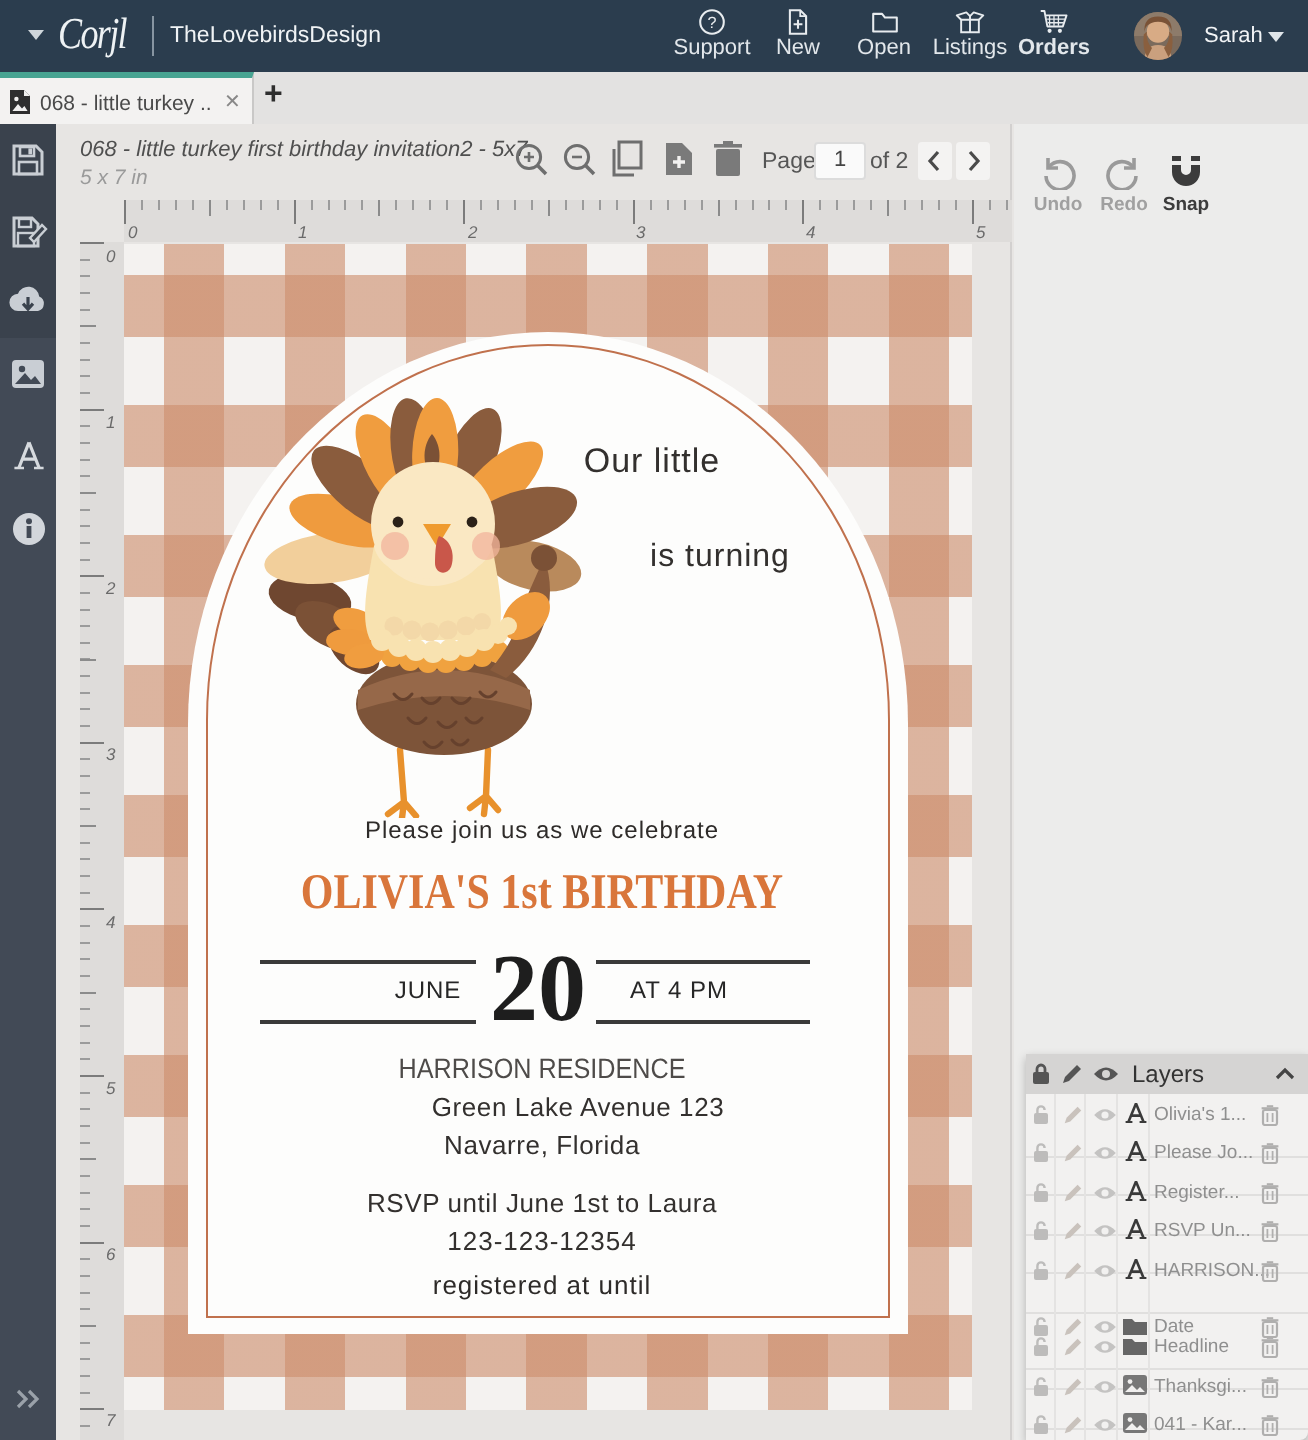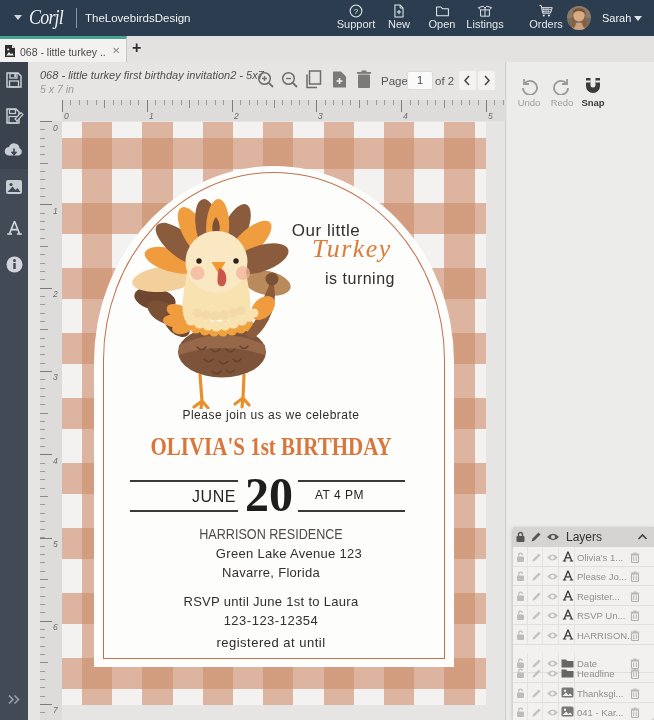--- a/index.html
+++ b/index.html
@@ -65,43 +65,43 @@
   #arch-line { position:absolute; left:9px; top:6px; width:342px; height:487px; border:1.5px solid #c0714d; border-radius:171px 171px 0 0 / 188px 188px 0 0; }
 
   .inv { position:absolute; text-align:center; white-space:nowrap; }
   #t-ourlittle { left:194px; top:82px; width:140px; font-size:17px; letter-spacing:0.5px; color:#33302e;margin-top:17px; }
   #t-turkey { left:220px; top:112px; width:140px; font-family:"Liberation Serif", serif; font-style:italic; font-size:26px; letter-spacing:1.5px; color:#dd7c39; }
   #t-isturning { left:228px; top:148px; width:140px; font-size:16px; letter-spacing:0.5px; color:#33302e; }
   #t-ne { left:205px; top:152px; font-family:"Liberation Serif", serif; font-size:118px; color:#dd7d3a; line-height:1; z-index:1; }
   #t-please { left:42px; top:286px; width:334px; font-size:12px; letter-spacing:0.5px; color:#2e2b29; }
   #t-olivia { left:42px; top:311px; width:334px; font-family:"Liberation Serif", serif; font-size:25px; font-weight:bold; color:#d9763b; transform:scaleX(0.84); transform-origin:50% 0; }
   .dline { position:absolute; height:1.5px; background:#3a3a3a; }
-  #t-june { left:98px; top:366px; width:108px; font-size:16px; letter-spacing:0.5px; color:#262626; }
+  #t-june { left:98px; top:366px; width:108px; font-size:12px; letter-spacing:0.5px; color:#262626; }
   #t-20 { left:177px; top:349px; width:60px; font-family:"Liberation Serif", serif; font-weight:bold; font-size:48px; color:#1e1e1e; line-height:1; }
   #t-at4 { left:224px; top:366px; width:107px; font-size:12px; letter-spacing:0.5px; color:#262626; }
   #t-harrison { left:42px; top:404px; width:334px; font-size:14px; letter-spacing:0; color:#4e4b49; transform:scaleX(0.9); transform-origin:50% 0; }
   #t-green { left:60px; top:424px; width:334px; font-size:13px; letter-spacing:0.3px; color:#33302e; }
   #t-navarre { left:42px; top:443px; width:334px; font-size:13px; letter-spacing:0.3px; color:#33302e; }
   #t-rsvp { left:42px; top:472px; width:334px; font-size:13px; letter-spacing:0.3px; color:#33302e; }
   #t-phone { left:42px; top:491px; width:334px; font-size:13px; letter-spacing:0.5px; color:#33302e; }
   #t-registered { left:42px; top:513px; width:334px; font-size:13px; letter-spacing:0.5px; color:#2e2b29; }
 
   
   #rpanel { position:absolute; left:507px; top:62px; width:147px; height:658px; background:#ececeb; }
   .rtool { position:absolute; top:13px; width:38px; text-align:center; }
   .rtool svg { display:block; margin:0 auto; }
-  .rtool .lbl { font-size:9.5px; color:#a0a0a0; margin-top:2px; }
+  .rtool .lbl { font-size:9.5px; color:#a0a0a0; margin-top:2px;font-weight:bold; }
   #snap .lbl { color:#3c3c3c; font-weight:bold; }
 
   
   #layers { position:absolute; left:6px; top:465px; width:141px; height:193px; background:#f2f1f0; box-shadow:0 2px 5px rgba(0,0,0,0.25); border-radius:0 0 4px 0; }
   #layers-hdr { position:absolute; left:0; top:0; width:141px; height:20px; background:#d5d4d3; }
   #layers-hdr .ttl { position:absolute; left:53px; top:3px; font-size:12px; color:#333; }
   #layers-hdr svg { position:absolute; }
-  .lrow { position:absolute; left:0; width:141px; height:20px;padding-left:12px; }
+  .lrow { position:absolute; left:0; width:141px; height:32px;padding-left:12px; }
   .lrow .nm { position:absolute; left:64px; top:5px; font-size:9.5px; color:#8f8f8f; white-space:nowrap; }
   .lrow .bb { position:absolute; left:0; bottom:0; width:141px; height:1px; background:#e0dfde; }
   .cellb { position:absolute; top:0; width:1px; height:100%; background:#e4e3e2; }
   .lic { position:absolute; }
 </style>
 </head>
 <body>
 
 <div id="header">
   <div id="hdr-caret"></div>
@@ -131,21 +131,21 @@
     <div class="lbl">Open</div>
   </div>
   <div class="hicon" style="left:455px;">
     <svg width="16" height="14" viewBox="0 0 21 19">
         <path d="M4.5 8 H16.5 V16.5 H4.5 Z" fill="none" stroke="#e8ecef" stroke-width="1.3"></path>
         <path d="M4.5 8 L1.5 5 L8 3 L10.5 5.5 L13 3 L19.5 5 L16.5 8" fill="none" stroke="#e8ecef" stroke-width="1.3" stroke-linejoin="round"></path>
         <path d="M10.5 5.5 V16.5" stroke="#e8ecef" stroke-width="1.3"></path>
       </svg>
     <div class="lbl">Listings</div>
   </div>
-  <div class="hicon" style="left:516px;">
+  <div class="hicon" style="left:497px;font-weight:bold;">
     <svg width="16" height="14" viewBox="0 0 21 19">
         <path d="M1.5 2 H4 L6 12.5 H16.5 L19 5 H5" fill="none" stroke="#e8ecef" stroke-width="1.3" stroke-linejoin="round"></path>
         <path d="M7.5 5 V12 M10.5 5 V12 M13.5 5 V12 M5.8 7.5 H17.8 M6.3 10 H16.8" stroke="#e8ecef" stroke-width="0.9"></path>
         <circle cx="7.5" cy="15.5" r="1.4" fill="#e8ecef"></circle>
         <circle cx="14.5" cy="15.5" r="1.4" fill="#e8ecef"></circle>
       </svg>
     <div class="lbl">Orders</div>
   </div>
 
   <div id="avatar">
@@ -374,21 +374,20 @@
 
       <circle cx="72" cy="62" r="2.7" fill="#2b2118"></circle>
       <circle cx="109" cy="62" r="2.7" fill="#2b2118"></circle>
       <circle cx="70.5" cy="74" r="7" fill="#f2b49c" opacity="0.75"></circle>
       <circle cx="116" cy="74" r="7" fill="#f2b49c" opacity="0.75"></circle>
       <path d="M84.5 63 L98.5 63 L91.5 74.5 Z" fill="#ef9b2f"></path>
       <path d="M92.5 69 C99 71 100.5 79 98.5 84.5 C96.5 89 90.5 88 90.5 82.5 C90.5 76.5 91 71.5 92.5 69 Z" fill="#c9574a"></path>
     </svg>
 
     <div class="inv" id="t-ourlittle">Our little</div>
-    <div class="inv" id="t-turkey">Turkey</div>
     <div class="inv" id="t-isturning">is turning</div>
     <div class="inv" id="t-please">Please join us as we celebrate</div>
     <div class="inv" id="t-olivia">OLIVIA'S 1st BIRTHDAY</div>
 
     <div class="dline" style="left:68px; top:358px; width:108px;"></div>
     <div class="dline" style="left:68px; top:388px; width:108px;"></div>
     <div class="dline" style="left:236px; top:358px; width:107px;"></div>
     <div class="dline" style="left:236px; top:388px; width:107px;"></div>
     <div class="inv" id="t-june">JUNE</div>
     <div class="inv" id="t-20">20</div>

